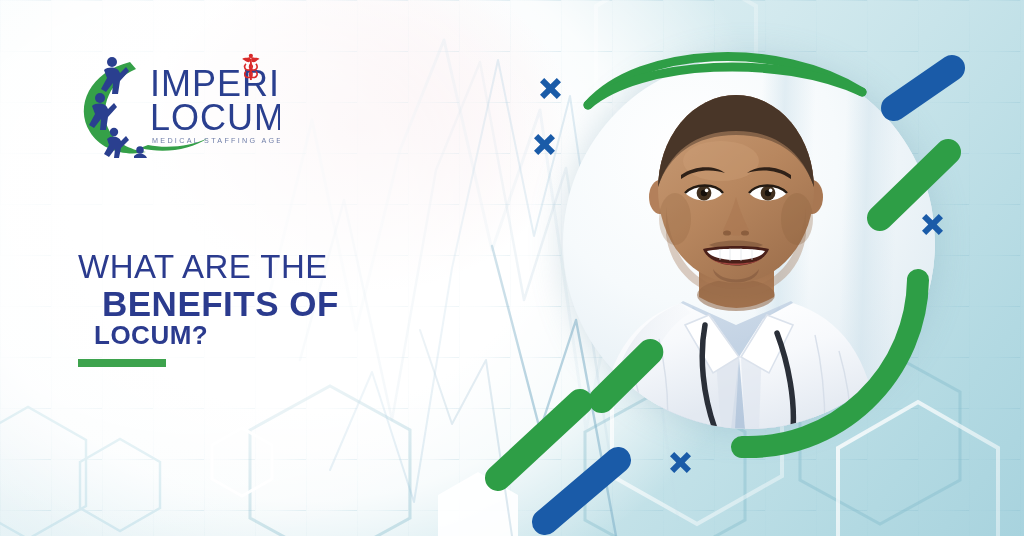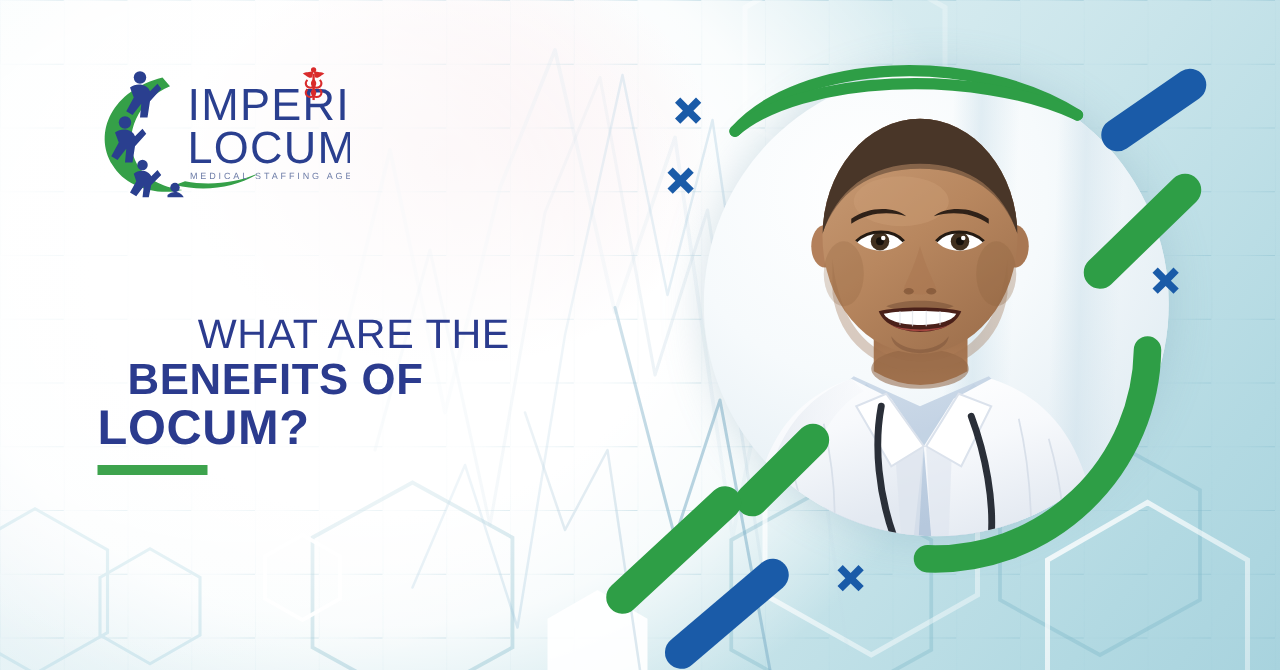--- a/index.html
+++ b/index.html
@@ -48,23 +48,23 @@
     position: absolute;
     left: 78px; top: 250px;
     width: 330px;
   }
   .hl-line {
     color: #2b3b8e;
     letter-spacing: 0.5px;
     line-height: 1.06;
     white-space: nowrap;
   }
-  .hl-1 { font-size: 33px; font-weight: 400; text-align: right; }
+  .hl-1 { font-size: 33px; font-weight: 400; }
   .hl-2 { font-size: 35px; font-weight: 700; margin-left: 24px; }
-  .hl-3 { font-size: 39px; font-weight: 700; }
+  .hl-3 { font-size: 26px; font-weight: 700; margin-left: 16px; }
   .hl-underline {
     margin-top: 9px;
     width: 88px; height: 8px;
     background: #3da34d;
   }
 
   
   .photo-wrap {
     position: absolute;
     left: 563px; top: 57px;

